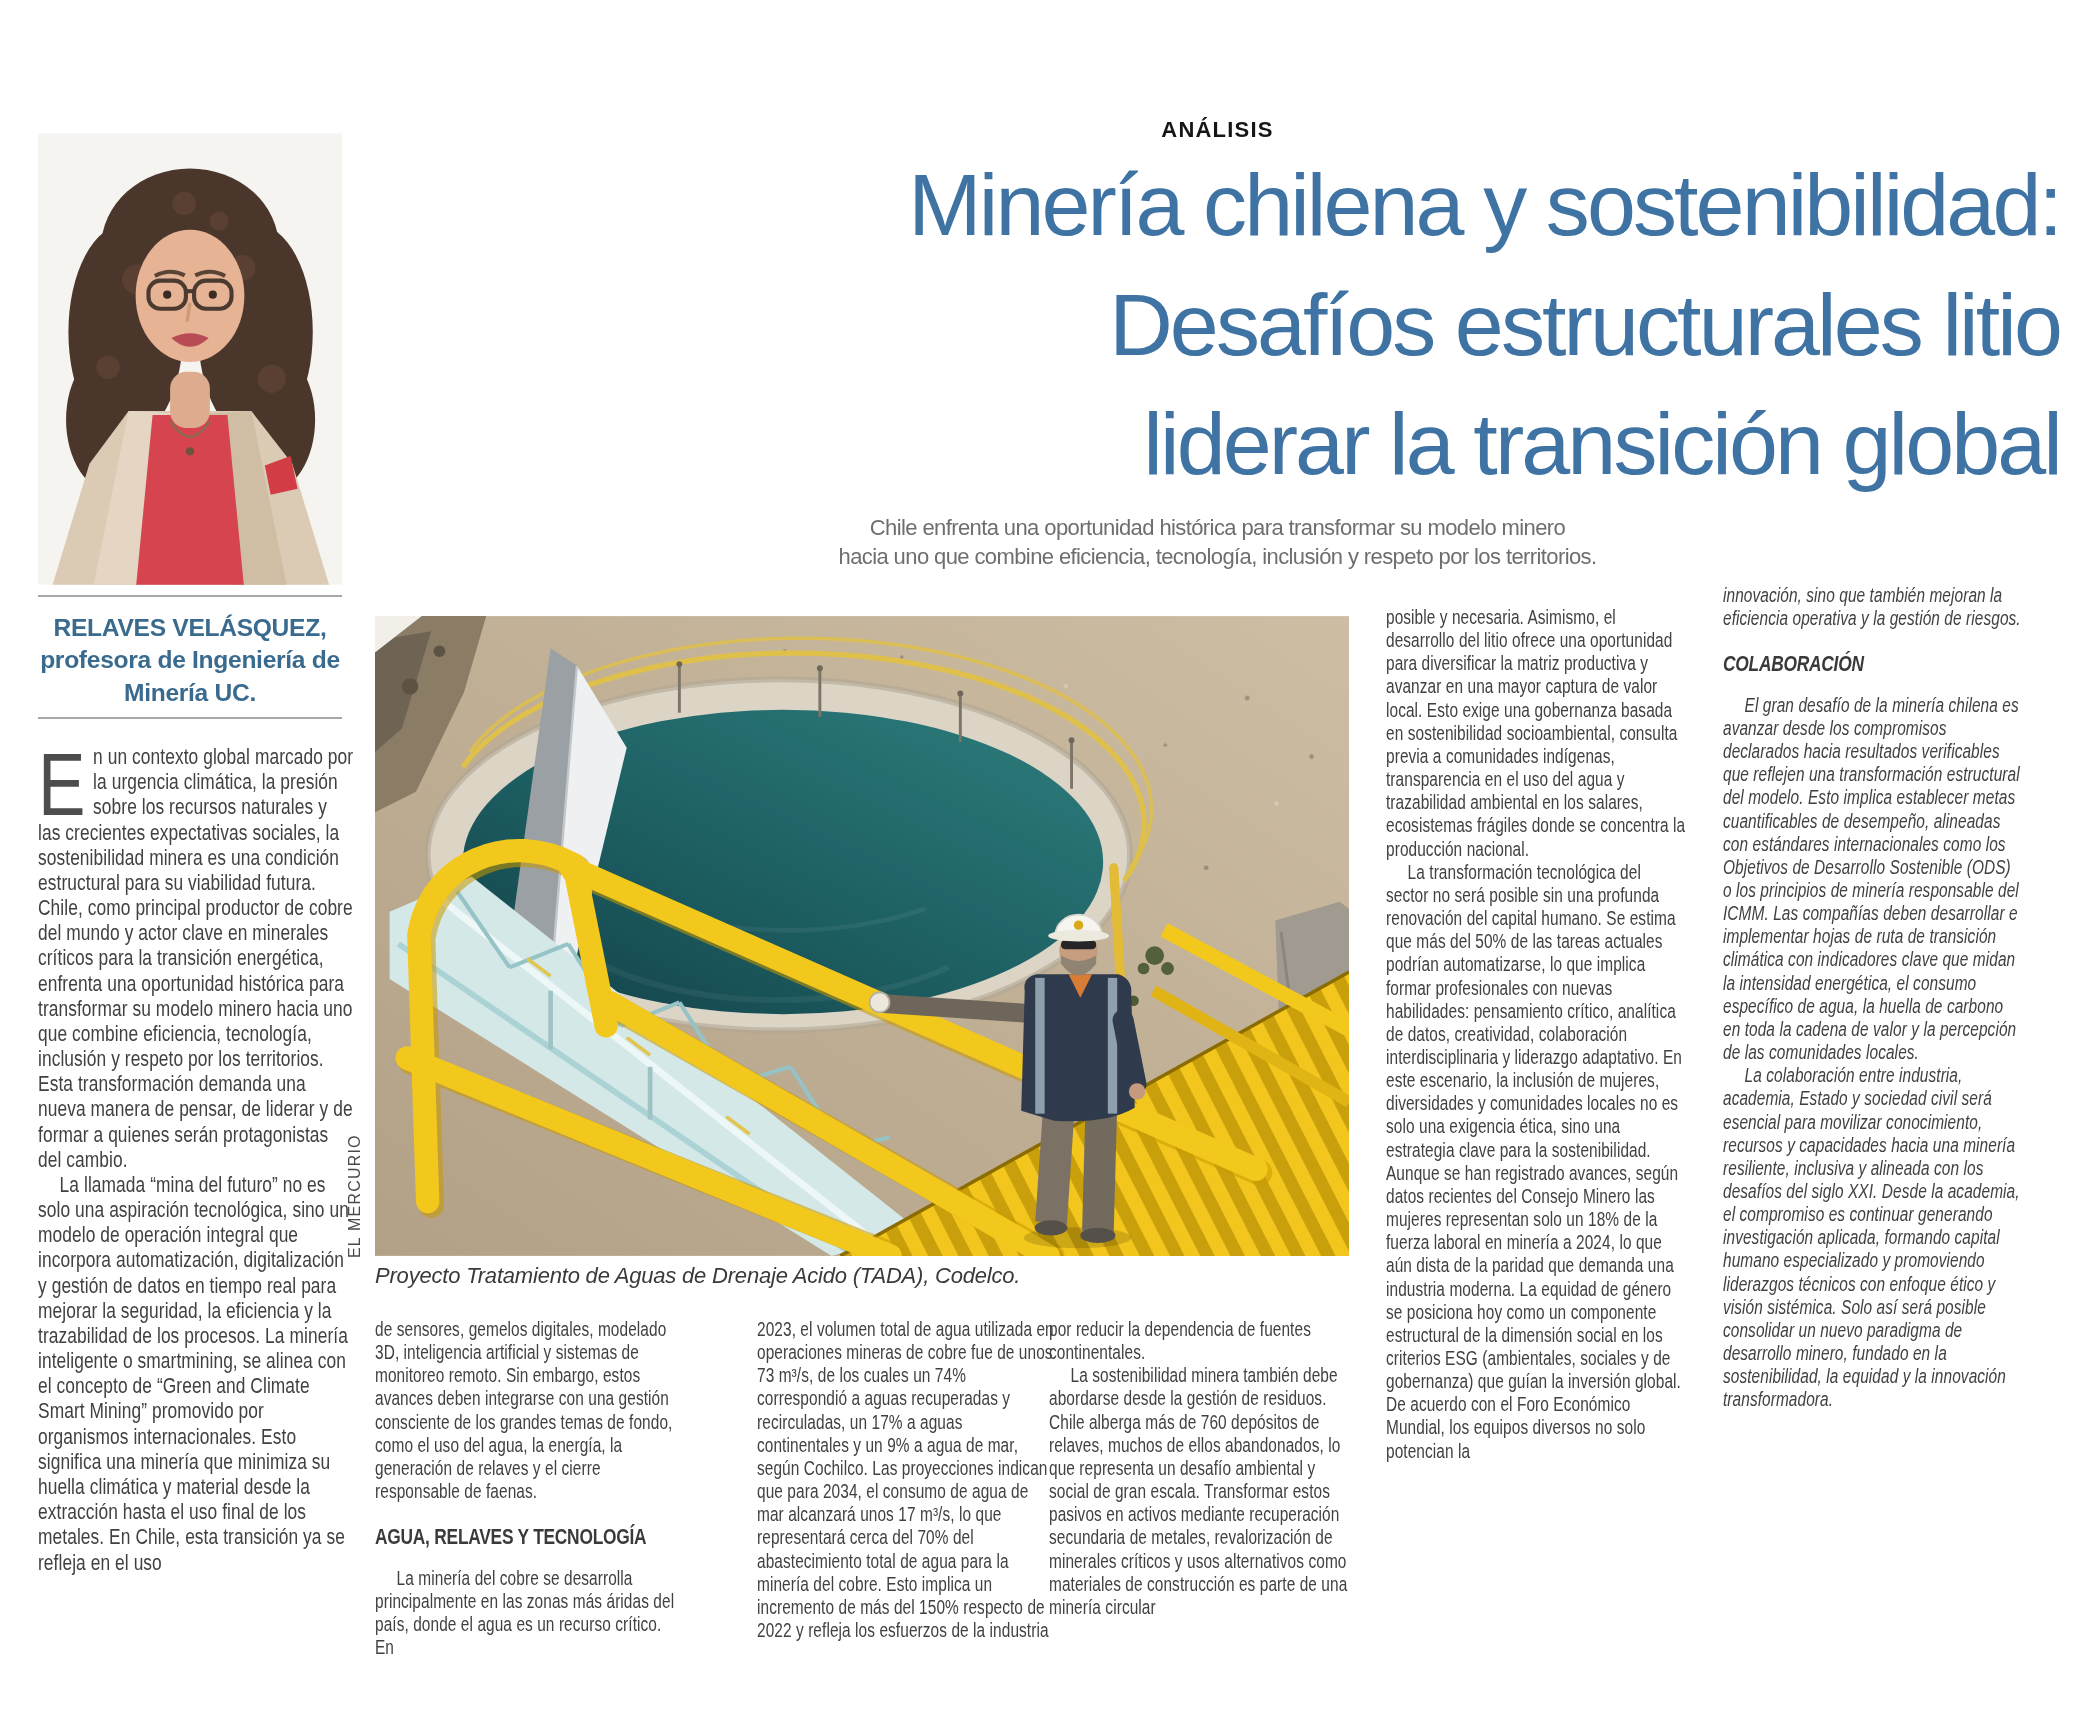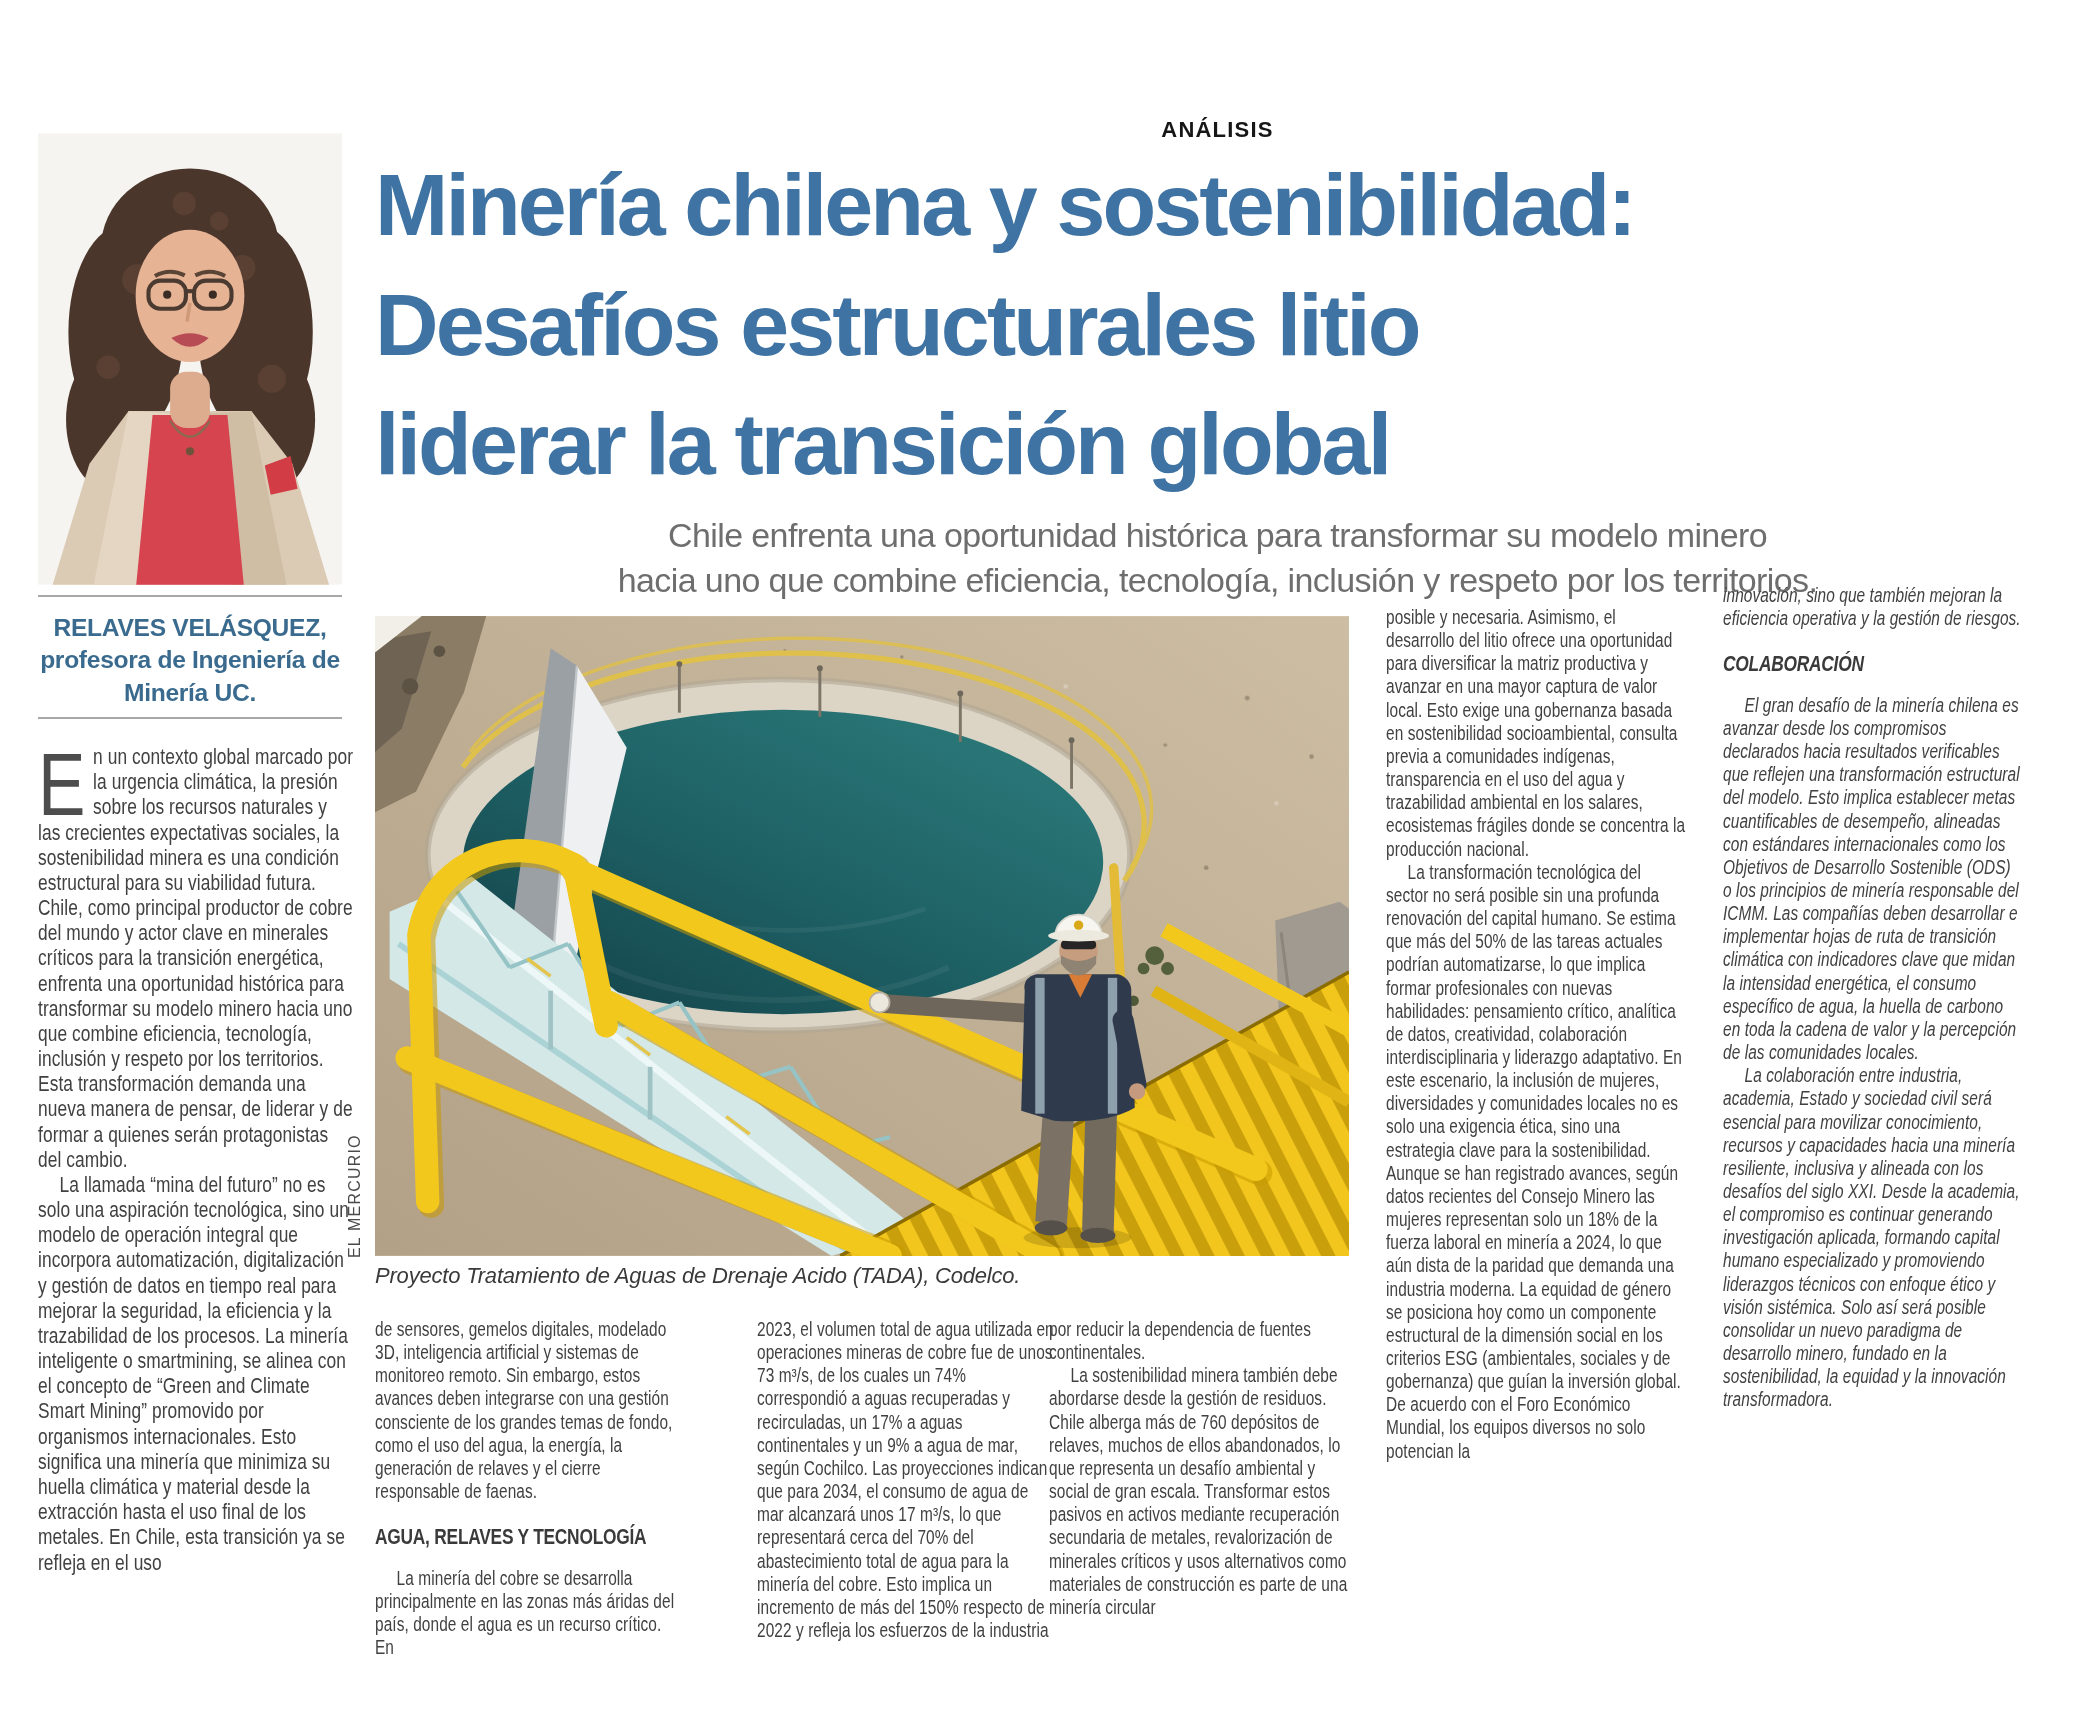--- a/index.html
+++ b/index.html
@@ -6,26 +6,26 @@
   .page {
     position:relative; width:2097px; height:1731px; background:#ffffff;
     font-family:"Liberation Sans", sans-serif; overflow:hidden; margin:0 auto;
   }
   
   .kicker {
     position:absolute; left:375px; top:117px; width:1685px; text-align:center;
     font-size:22px; font-weight:bold; letter-spacing:1.2px; color:#161616;
   }
   .title {
-    position:absolute; left:375px; top:145px; width:1685px; text-align:left;
-    color:#3e73a3; font-size:88px; line-height:1.36; letter-spacing:-2.9px; font-weight:700;
+    position:absolute; left:375px; top:145px; width:1685px; text-align:right;
+    color:#3e73a3; font-size:88px; line-height:1.36; letter-spacing:-2.9px; font-weight:400;
   }
   .subtitle {
     position:absolute; left:375px; top:513px; width:1685px; text-align:center;
-    color:#6e6e6e; font-size:34px; line-height:1.32; letter-spacing:-0.6px;
+    color:#6e6e6e; font-size:22px; line-height:1.32; letter-spacing:-0.6px;
   }
   
   .portrait { position:absolute; left:38px; top:133px; width:304px; height:452px; }
   .hr { position:absolute; left:38px; width:304px; height:1.8px; background:#a8a8a8; }
   .hr.r1 { top:595px; } .hr.r2 { top:717px; }
   .authorblock {
     position:absolute; left:38px; top:612px; width:304px; text-align:center;
     font-weight:bold; font-size:24.6px; line-height:1.32; color:#3a6b8e; letter-spacing:-0.3px;
   }
   .photo-credit {

